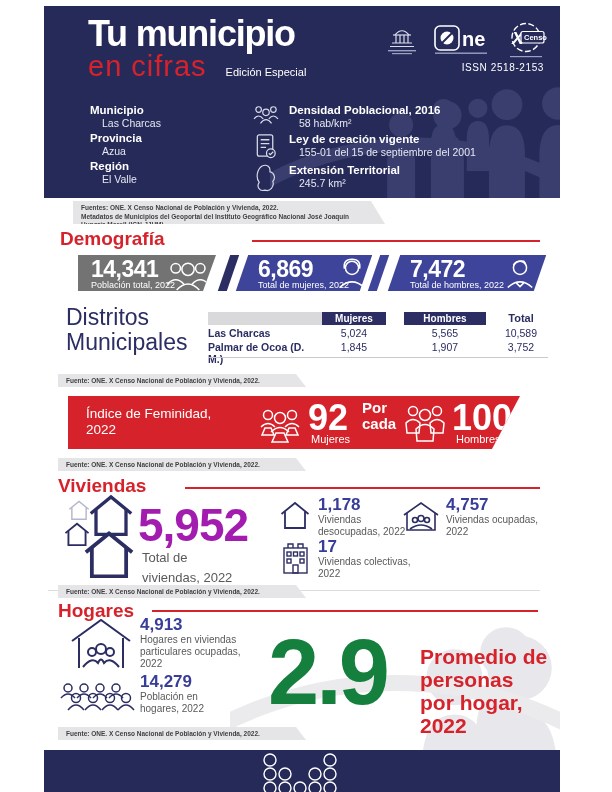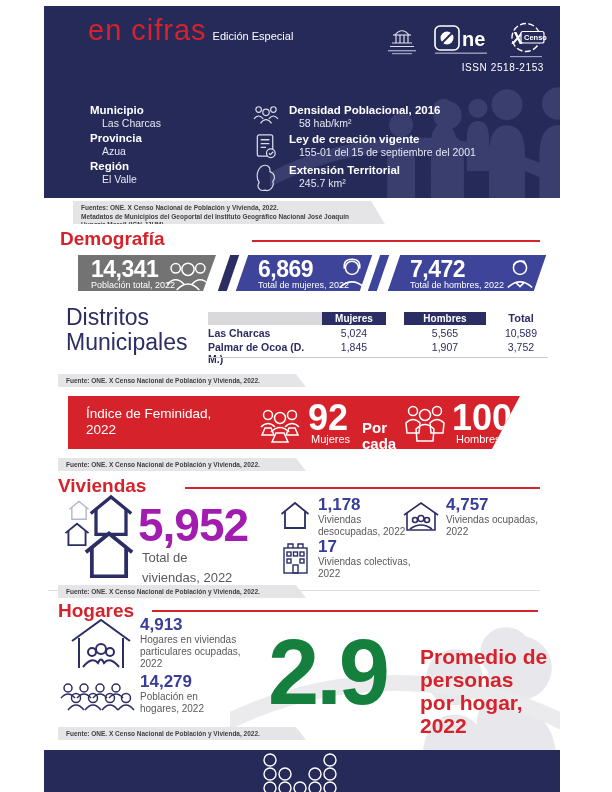--- a/index.html
+++ b/index.html
@@ -6,21 +6,21 @@
   .page{position:relative;width:612px;height:792px;background:#ffffff;overflow:hidden;
         font-family:"Liberation Sans",sans-serif;}
   .abs{position:absolute;}
 
   
   .header{position:absolute;left:44px;top:6px;width:516px;height:192px;background:#262a59;overflow:hidden;}
   .title-block{position:absolute;left:44px;top:10px;}
   .title1{color:#ffffff;font-size:36px;font-weight:bold;letter-spacing:-1.2px;line-height:36px;}
   .title2-row{display:flex;align-items:baseline;margin-top:-3px;}
   .title2{color:#d6222b;font-size:29px;font-weight:400;letter-spacing:1px;line-height:34px;}
-  .edition{color:#ffffff;font-size:11px;margin-left:6px;}
+  .edition{color:#ffffff;font-size:11px;margin-left:19px;}
   .logos{position:absolute;left:340px;top:14px;display:flex;gap:14px;align-items:center;}
   .issn{position:absolute;top:56px;right:16px;color:#ffffff;font-size:10px;letter-spacing:.6px;}
 
   .info{position:absolute;left:46px;top:98px;display:flex;}
   .loc{width:162px;}
   .loc-label{color:#ffffff;font-size:11.5px;font-weight:bold;line-height:13px;}
   .loc-value{color:#e6e8f2;font-size:10.5px;line-height:12px;padding-left:12px;margin-bottom:3px;}
   .stats-col{display:flex;flex-direction:column;gap:4px;}
   .stat{display:flex;gap:9px;align-items:flex-start;}
   .stat-icon{width:28px;flex:none;display:flex;justify-content:center;margin-top:0px;}
@@ -67,21 +67,21 @@
   .td-name{color:#2b2d63;font-size:10.5px;font-weight:bold;line-height:12px;}
   .td{color:#2b2d63;font-size:10.5px;text-align:center;line-height:12px;}
   .table-rule{position:absolute;left:208px;top:357px;width:340px;height:1px;background:#c9c9cc;}
 
   
   .fem{position:absolute;left:68px;top:396px;width:452px;height:53px;background:#d6222b;color:#fff;
        clip-path:polygon(0 0,100% 0,calc(100% - 28px) 100%,0 100%);}
   .fem-label{position:absolute;left:18px;top:10px;width:152px;font-size:13.5px;line-height:16px;}
   .fem-big{position:absolute;top:3px;font-size:36px;font-weight:bold;line-height:38px;}
   .fem-small{position:absolute;top:37px;font-size:11px;}
-  .fem-por{position:absolute;left:294px;top:24px;width:44px;font-size:15px;font-weight:bold;line-height:16px;}
+  .fem-por{position:absolute;left:294px;top:4px;width:44px;font-size:15px;font-weight:bold;line-height:16px;}
 
   
   .big-num{position:absolute;font-weight:bold;color:#a21caf;}
   .blue-num{position:absolute;font-size:17px;font-weight:bold;color:#383d99;line-height:16px;}
   .gray-label{position:absolute;font-size:10px;color:#58595b;line-height:12px;}
   .watermark{position:absolute;left:230px;top:595px;z-index:0;}
   .promedio{position:absolute;left:268px;top:626px;font-size:92px;font-weight:bold;color:#15803d;
             letter-spacing:-3px;line-height:92px;z-index:1;}
   .promedio-label{position:absolute;left:420px;top:645px;width:132px;font-size:21px;font-weight:bold;
                   color:#d6222b;line-height:23px;z-index:1;}
@@ -121,20 +121,21 @@
         <use href="#sym-person" transform="translate(136,2) scale(1.05)"></use>
         <use href="#sym-person" transform="translate(166,8) scale(0.95)"></use>
         <use href="#sym-person" transform="translate(196,6) scale(1.0)"></use>
         <use href="#sym-person" transform="translate(226,14) scale(0.9)"></use>
         <use href="#sym-person" transform="translate(252,24) scale(0.8)"></use>
       </g>
       <circle cx="145" cy="372" r="312" fill="none" stroke="#3d4272" stroke-width="13"></circle>
     </svg>
 
     <div class="title-block">
+      <div class="title1">Tu municipio</div>
       <div class="title2-row">
         <span class="title2">en cifras</span>
         <span class="edition">Edición Especial</span>
       </div>
     </div>
 
     <div class="logos">
       <svg width="36" height="34" viewBox="0 0 36 34">
         <g stroke="#d9dbe8" stroke-width="1.2" fill="none">
           <path d="M11 12 Q18 3.5 25 12"></path>

